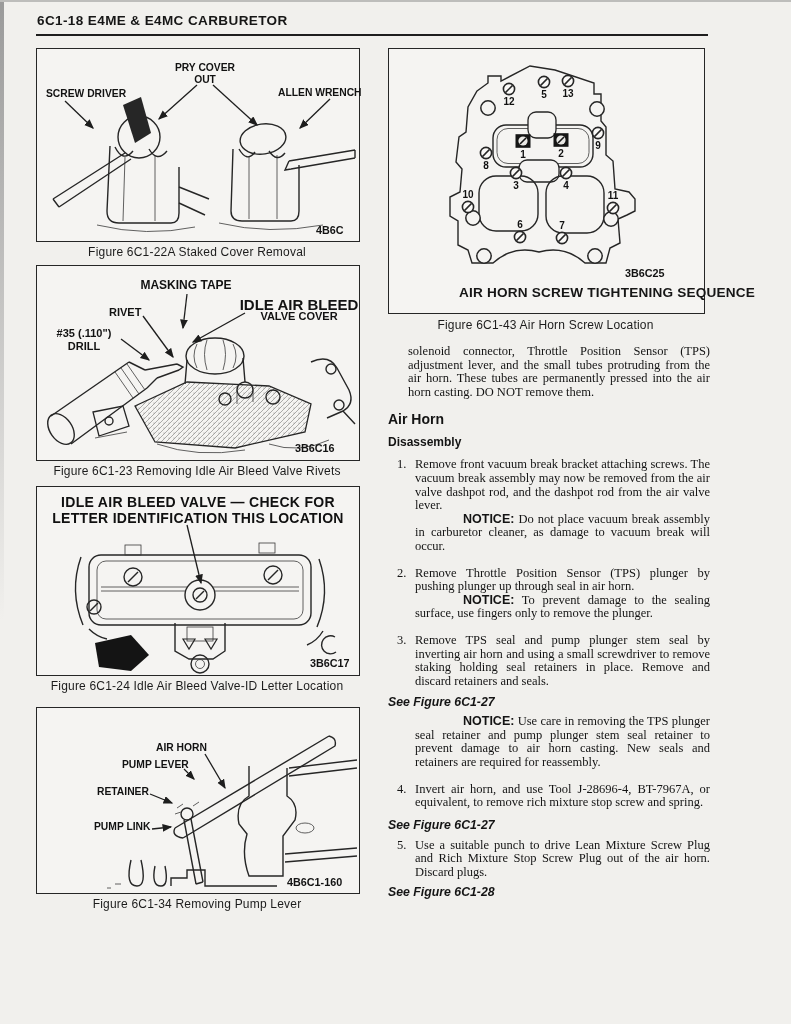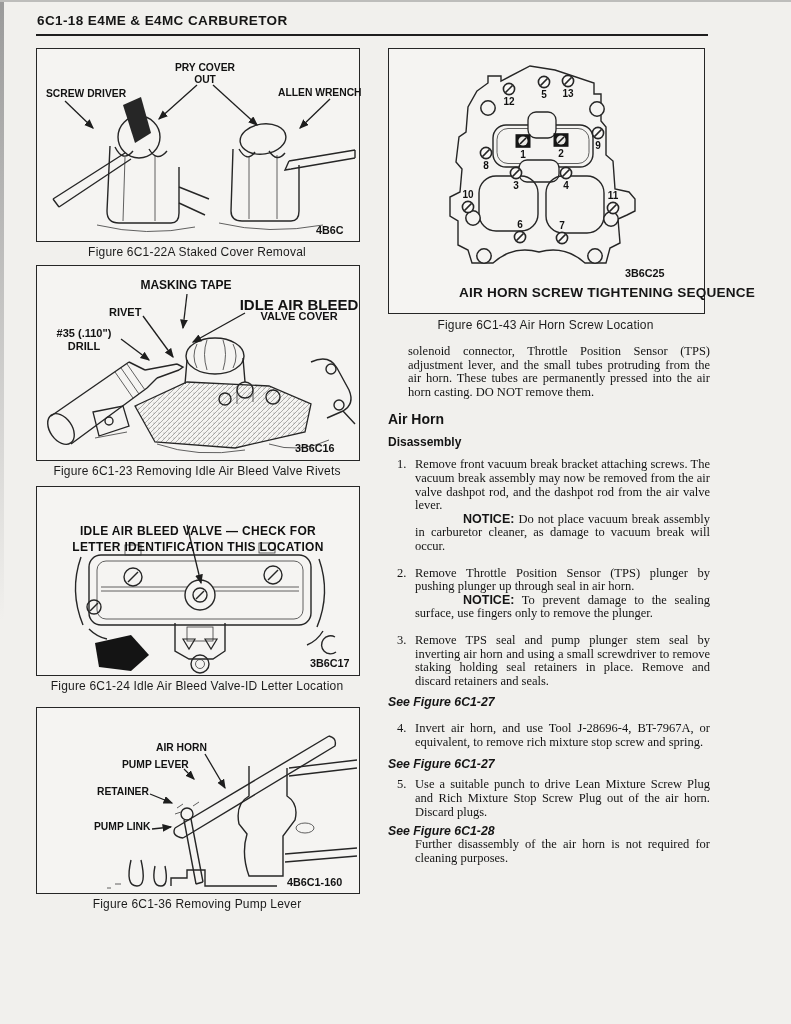--- a/index.html
+++ b/index.html
@@ -15,21 +15,21 @@
   .hdr-title{position:absolute;left:37px;top:13px;font-weight:bold;font-size:13.5px;letter-spacing:.4px;}
   .hdr-rule{position:absolute;left:36px;top:34px;width:672px;height:2px;background:#1e1e1e;}
 
   .fig-box{position:absolute;border:1.6px solid #262626;background:#f5f4f2;}
   .fig-box svg{position:absolute;left:0;top:0;}
   .fig-caption{position:absolute;font-size:12px;color:#1c1c1c;text-align:center;letter-spacing:.2px;}
   .lbl{position:absolute;font-weight:bold;font-size:10.3px;line-height:1.1;color:#121212;white-space:nowrap;}
   .lbl.ctr{transform:translateX(-50%);}
   .code{position:absolute;font-weight:bold;font-size:10.8px;color:#121212;white-space:nowrap;}
   .fig24-head{position:absolute;left:50%;transform:translateX(-50%);
-    font-weight:bold;font-size:12px;letter-spacing:.3px;white-space:nowrap;color:#101010;margin-top:30px;}
+    font-weight:bold;font-size:14px;letter-spacing:.3px;white-space:nowrap;color:#101010;}
   .seq-title{position:absolute;left:26px;top:236px;font-weight:bold;font-size:13.6px;letter-spacing:.2px;white-space:nowrap;margin-left:44px;}
 
   .article{position:absolute;left:388px;top:345px;width:322px;
     font-family:"Liberation Serif",serif;font-size:12.5px;line-height:13.6px;color:#141414;}
   .article p{margin:0;text-align:justify;}
   .intro{padding-left:20px;}
   .h2{font-family:"Liberation Sans",sans-serif;font-weight:bold;font-size:14px;margin-top:12px;line-height:16px;}
   .h3{font-family:"Liberation Sans",sans-serif;font-weight:bold;font-size:12px;margin-top:8px;line-height:14px;}
   .step{position:relative;padding-left:27px;margin-top:13px;}
   .step .num{position:absolute;left:9px;top:0;}
@@ -195,21 +195,21 @@
       <path class="leader" d="M147 61 L157 71" marker-end="url(#a4)"></path>
       <path class="leader" d="M113 86 L135 95" marker-end="url(#a4)"></path>
       <path class="leader" d="M115 121 L134 119" marker-end="url(#a4)"></path>
     </svg>
     <div class="lbl" style="left:119px;top:34px;">AIR HORN</div>
     <div class="lbl" style="left:85px;top:51px;">PUMP LEVER</div>
     <div class="lbl" style="left:60px;top:78px;">RETAINER</div>
     <div class="lbl" style="left:57px;top:113px;">PUMP LINK</div>
     <div class="code" style="left:250px;top:168px;">4B6C1-160</div>
   </div>
-  <div class="fig-caption" style="left:36px;top:897px;width:322px;">Figure 6C1-36 Removing Pump Lever</div>
+  <div class="fig-caption" style="left:36px;top:897px;width:322px;">Figure 6C1-34 Removing Pump Lever</div>
 
   <div class="fig-box" style="left:388px;top:48px;width:315px;height:264px;">
     <svg width="315" height="264" viewBox="0 0 315 264">
       <path class="ln" d="M88 42 L99 34 L99 27 L112 27 L112 32 L141 17 L166 21 L205 34 L205 45 L212 45 L212 72 L217 78 L217 106 L224 112 L226 140 L240 143 L246 150 L246 162 L238 166 L229 170 L231 194 L221 199 L217 214 L196 214 Q176 196 150 203 Q124 196 104 214 L83 214 L79 201 L69 196 L69 172 L61 167 L61 148 L71 143 L73 120 L67 113 L70 88 L77 83 L79 58 Z"></path>
       <rect class="ln" x="104" y="76" width="100" height="42" rx="13"></rect>
       <rect class="thin" x="108" y="79.5" width="92" height="35" rx="11"></rect>
       <rect x="139" y="63" width="28" height="26" rx="8" fill="#f5f4f2" stroke="#262626" stroke-width="1.3"></rect>
       <rect x="130" y="111" width="40" height="22" rx="8" fill="#f5f4f2" stroke="#262626" stroke-width="1.3"></rect>
       <rect class="ln" x="90" y="127" width="59" height="55" rx="17"></rect>
       <rect class="ln" x="157" y="127" width="58" height="57" rx="17"></rect>
@@ -293,30 +293,33 @@
       <span>To prevent damage to the sealing surface, use fingers only to remove the plunger.</span>
     </p>
 
     <div class="step">
       <span class="num">3.</span>
       <p>Remove TPS seal and pump plunger stem seal by inverting air horn and using a small screwdriver to remove staking holding seal retainers in place. Remove and discard retainers and seals.</p>
     </div>
 
     <div class="seefig">See Figure 6C1-27</div>
 
+    <p class="notice tight">
+      <span class="notice-label">NOTICE:</span>
+      <span>Use care in removing the TPS plunger seal retainer and pump plunger stem seal retainer to prevent damage to air horn casting. New seals and retainers are required for reassembly.</span>
+    </p>
 
     <div class="step">
       <span class="num">4.</span>
       <p>Invert air horn, and use Tool J-28696-4, BT-7967A, or equivalent, to remove rich mixture stop screw and spring.</p>
     </div>
 
     <div class="seefig b">See Figure 6C1-27</div>
 
     <div class="step after-see">
       <span class="num">5.</span>
       <p>Use a suitable punch to drive Lean Mixture Screw Plug and Rich Mixture Stop Screw Plug out of the air horn. Discard plugs.</p>
     </div>
 
     <div class="seefig c">See Figure 6C1-28</div>
 
-    <p class="closing">Further disassembly of the air horn is not required for cleaning purposes.</p>
   </div>
 </div>
 
 </body></html>

